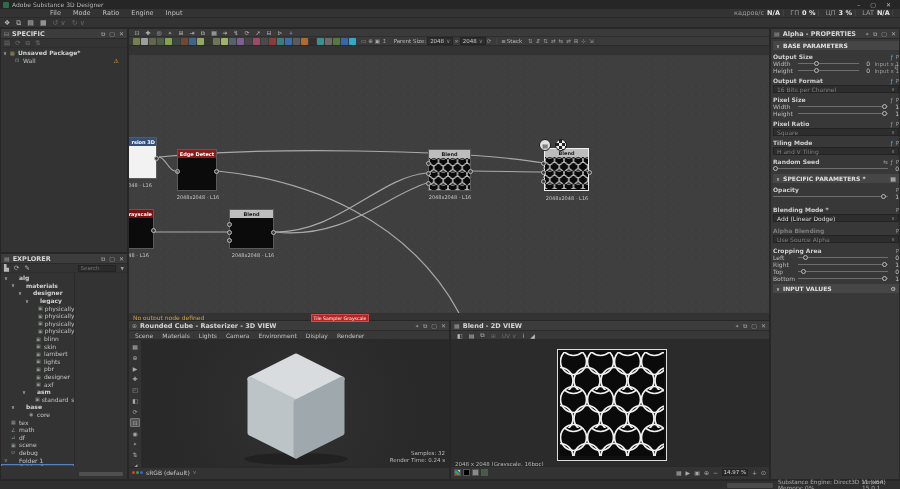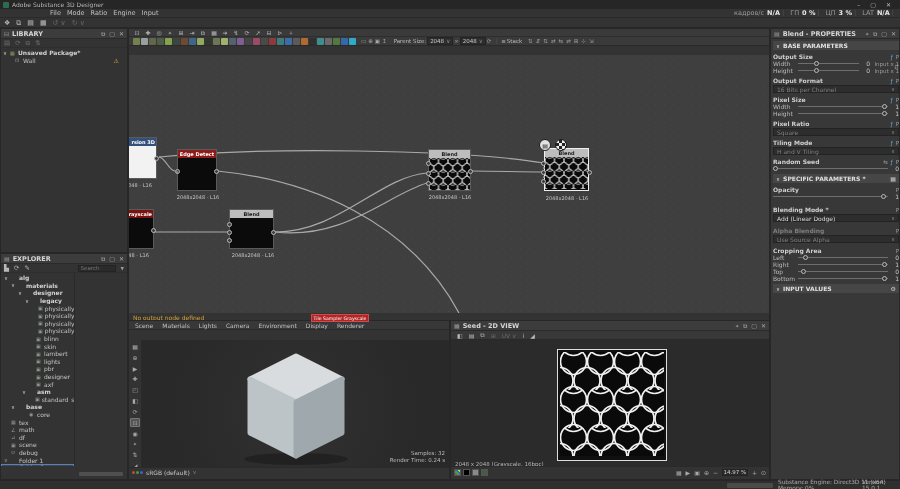--- a/index.html
+++ b/index.html
@@ -142,37 +142,37 @@
         <span>Input</span>
       </span>
     <span class="stats">
 
     <span><span>кадров/с</span><b>N/A</b><span class="sep"> | </span></span>
         <span><span>ГП</span><b>0 %</b><span class="sep"> | </span></span>
         <span><span>ЦП</span><b>3 %</b><span class="sep"> | </span></span>
         <span><span>LAT</span><b>N/A</b><span class="sep"> | </span></span>
       </span>
   </div>
-  <style>.menubar > span:first-child{display:flex;gap:6px;padding-left:44px;}</style>
+  <style>.menubar > span:first-child{display:flex;gap:12px;padding-left:44px;}</style>
 
   <div class="apptoolbar">
 
   <span class="ico">❖</span>
       <span class="ico">⧉</span>
       <span class="ico">▤</span>
       <span class="ico">▦</span>
       <span class="ico dim">↺ ∨</span>
       <span class="ico dim">↻ ∨</span>
     </div>
   <style>.apptoolbar .dim{color:#6a6a6a;}</style>
 
   <div class="panel" style="left:0;top:28px;width:128px;height:225px;">
     <div class="phead">
       <span class="pic">⊟</span>
-      <span class="pt">LIBRARY</span>
+      <span class="pt">SPECIFIC</span>
       <span class="wicons">
           <span>⧉</span>
           <span>▢</span>
           <span>✕</span>
         </span>
     </div>
     <div class="subtool">
 
     <span class="ico" style="color:#6f6f6f">▤</span>
         <span class="ico" style="color:#6f6f6f">⟳</span>
@@ -510,20 +510,30 @@
       <span class="nodebtn checker" style="left:426px;top:84px;z-index:6;"></span>
     </div>
 
     <div class="warnbar">
       <span>No output node defined</span>
     </div>
     <div class="tschip" style="background: rgb(176, 37, 37);">Tile Sampler Grayscale</div>
   </div>
 
   <div class="panel" style="left:128px;top:320px;width:322px;height:160px;">
+    <div class="phead">
+      <span class="pic">⊕</span>
+      <span class="pt">Rounded Cube - Rasterizer - 3D VIEW</span>
+      <span class="wicons">
+          <span>⌖</span>
+          <span>⧉</span>
+          <span>▢</span>
+          <span>✕</span>
+        </span>
+    </div>
     <div class="vmenu">
 
     <span>Scene</span>
         <span>Materials</span>
         <span>Lights</span>
         <span>Camera</span>
         <span>Environment</span>
         <span>Display</span>
         <span>Renderer</span>
       </div>
@@ -563,21 +573,21 @@
         <i style="width:3px;height:3px;border-radius:50%;background:#4060d0;"></i>
       </span>
       <span>sRGB (default)</span>
       <span style="color:#8a8a8a;font-size:5px;">∨</span>
     </div>
   </div>
 
   <div class="panel" style="left:450px;top:320px;width:320px;height:160px;">
     <div class="phead">
       <span class="pic">▦</span>
-      <span class="pt">Seed - 2D VIEW</span>
+      <span class="pt">Blend - 2D VIEW</span>
       <span class="wicons">
           <span>⌖</span>
           <span>⧉</span>
           <span>▢</span>
           <span>✕</span>
         </span>
     </div>
     <div class="vmenu" style="gap:6px;">
 
     <span class="ico">◧</span>
@@ -615,21 +625,21 @@
         <span class="zoombox">14.97 %</span>
         <span>+</span>
         <span>⊙</span>
       </span>
     </div>
   </div>
 
   <div class="panel" style="left:770px;top:28px;width:130px;height:452px;background:#383838;">
     <div class="phead">
       <span class="pic">▤</span>
-      <span class="pt">Blend - PROPERTIES</span>
+      <span class="pt">Alpha - PROPERTIES</span>
       <span class="wicons">
           <span>⌖</span>
           <span>⧉</span>
           <span>▢</span>
           <span>✕</span>
         </span>
     </div>
     <div class="props">
       <div class="secbar">
         <span class="chev">∨</span>

